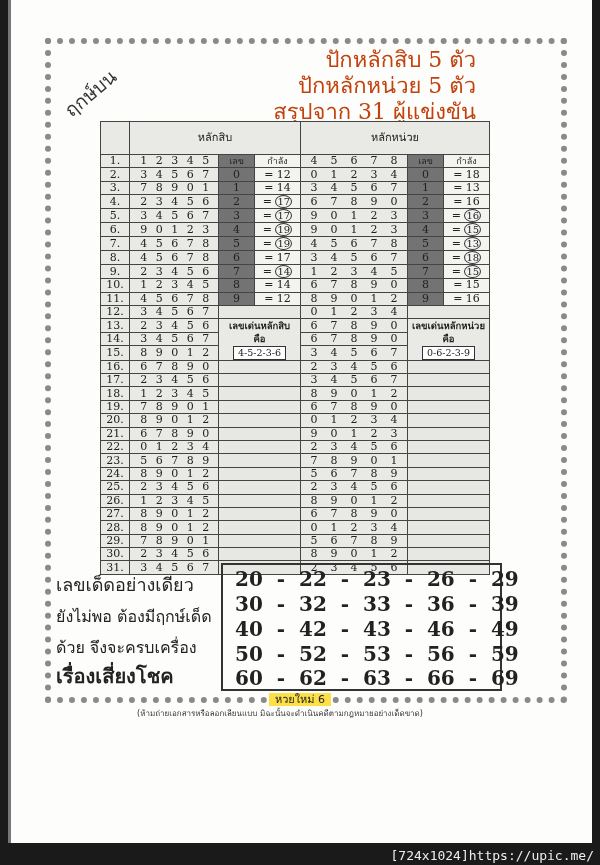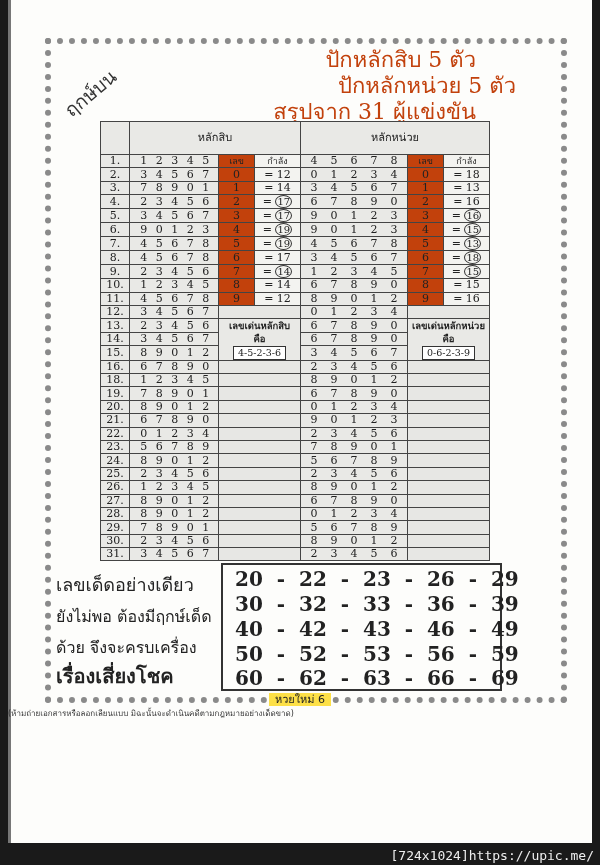--- a/index.html
+++ b/index.html
@@ -4,47 +4,47 @@
 <style>
   html,body{margin:0;padding:0;}
   body{width:600px;height:865px;background:#1a1a1a;position:relative;overflow:hidden;font-family:"DejaVu Serif",serif;color:#222;}
   .page{position:absolute;left:8px;top:0;width:584px;height:843px;background:#fdfdfb;}
   .page-edge{position:absolute;left:0;top:0;width:3px;height:843px;background:#777;}
   .border{position:absolute;left:37px;top:38px;width:522px;height:665px;
     border:6px dotted #8a8a8a;box-sizing:border-box;}
   .stamp{position:absolute;left:52px;top:78px;transform:rotate(-40deg);font-family:"DejaVu Sans",sans-serif;font-size:19px;color:#333;}
   .title{position:absolute;left:0;width:468px;text-align:right;font-family:"DejaVu Serif",serif;color:#c2410c;}
   .t1{top:42px;font-size:22px;}
-  .t2{top:68px;font-size:22px;padding-left:40px;}
+  .t2{top:68px;font-size:22px;}
   .t3{top:94px;font-size:22px;}
   table.main{position:absolute;left:92px;top:121px;border-collapse:collapse;font-family:"DejaVu Serif",serif;font-size:11px;background:#e9e9e6;}
   table.main td{border:1px solid #444;padding:0;height:12.4px;line-height:12px;text-align:center;}
   table.main td.hdr{height:32px;font-family:"DejaVu Sans",sans-serif;font-size:11px;}
   td.num{width:28px;}
   td.dig{width:82px;text-align:left!important;padding-left:6px!important;letter-spacing:0;}
   td.dig span{display:inline-block;width:15.5px;text-align:center;}
-  td.lek{width:35px;background:#c2410c;}
+  td.lek{width:35px;background:#737373;}
   td.pow{width:45px;background:#f3f3f0;}
   td.udig{width:106px;}
   td.udig span{display:inline-block;width:20px;text-align:center;}
   .circ{display:inline-block;border:1px solid #333;border-radius:50%;width:15px;height:11px;line-height:11px;font-size:10px;}
   td.subhead{font-family:"DejaVu Sans",sans-serif;font-size:9px;}
   td.blank{background:#e7e7e4;}
   .lead{font-family:"DejaVu Sans",sans-serif;font-size:9.5px;font-weight:bold;}
   .leadval{display:inline-block;border:1px solid #333;padding:0 4px;font-size:9.5px;background:#fff;}
   .slogan{position:absolute;left:48px;font-family:"DejaVu Sans",sans-serif;color:#222;}
   .s1{top:570px;font-size:18px;}
   .s2{top:604px;font-size:16px;}
   .s3{top:635px;font-size:16px;}
   .s4{top:660px;font-size:20px;font-weight:bold;}
   .numbox{position:absolute;left:213px;top:563px;width:281px;height:128px;border:2px solid #333;box-sizing:border-box;}
   .numrow{position:absolute;left:12px;font-family:"DejaVu Serif",serif;font-weight:bold;font-size:20px;color:#222;white-space:pre;}
   .footer-label{position:absolute;left:0;width:584px;top:690px;text-align:center;font-family:"DejaVu Sans",sans-serif;font-size:11px;background:transparent;}
   .footer-label span{background:#fde047;padding:0 6px;}
-  .disclaimer{position:absolute;left:0;width:544px;top:707px;font-family:"DejaVu Sans",sans-serif;font-size:8px;color:#333;}
+  .disclaimer{position:absolute;left:0;width:544px;top:707px;text-align:center;font-family:"DejaVu Sans",sans-serif;font-size:8px;color:#333;}
   .watermark{position:absolute;right:6px;bottom:2px;font-family:"DejaVu Sans Mono",monospace;font-size:13px;color:#eee;}
 </style>
 </head>
 <body>
 
 <div class="page">
   <div class="page-edge"></div>
   <div class="border"></div>
   <div class="stamp">ฤกษ์บน</div>
   <div class="title t1">ปักหลักสิบ 5 ตัว</div>
@@ -186,20 +186,27 @@
           <td colspan="2" style="border-top:none"><span class="leadval">0-6-2-3-9</span></td>
         </tr>
         <tr>
           <td class="num">16.</td>
           <td class="dig"><span>6</span><span>7</span><span>8</span><span>9</span><span>0</span></td>
           <td class="blank" colspan="2"></td>
           <td class="udig"><span>2</span><span>3</span><span>4</span><span>5</span><span>6</span></td>
           <td class="blank" colspan="2"></td>
         </tr>
         <tr>
+          <td class="num">17.</td>
+          <td class="dig"><span>2</span><span>3</span><span>4</span><span>5</span><span>6</span></td>
+          <td class="blank" colspan="2"></td>
+          <td class="udig"><span>3</span><span>4</span><span>5</span><span>6</span><span>7</span></td>
+          <td class="blank" colspan="2"></td>
+        </tr>
+        <tr>
           <td class="num">18.</td>
           <td class="dig"><span>1</span><span>2</span><span>3</span><span>4</span><span>5</span></td>
           <td class="blank" colspan="2"></td>
           <td class="udig"><span>8</span><span>9</span><span>0</span><span>1</span><span>2</span></td>
           <td class="blank" colspan="2"></td>
         </tr>
         <tr>
           <td class="num">19.</td>
           <td class="dig"><span>7</span><span>8</span><span>9</span><span>0</span><span>1</span></td>
           <td class="blank" colspan="2"></td>

